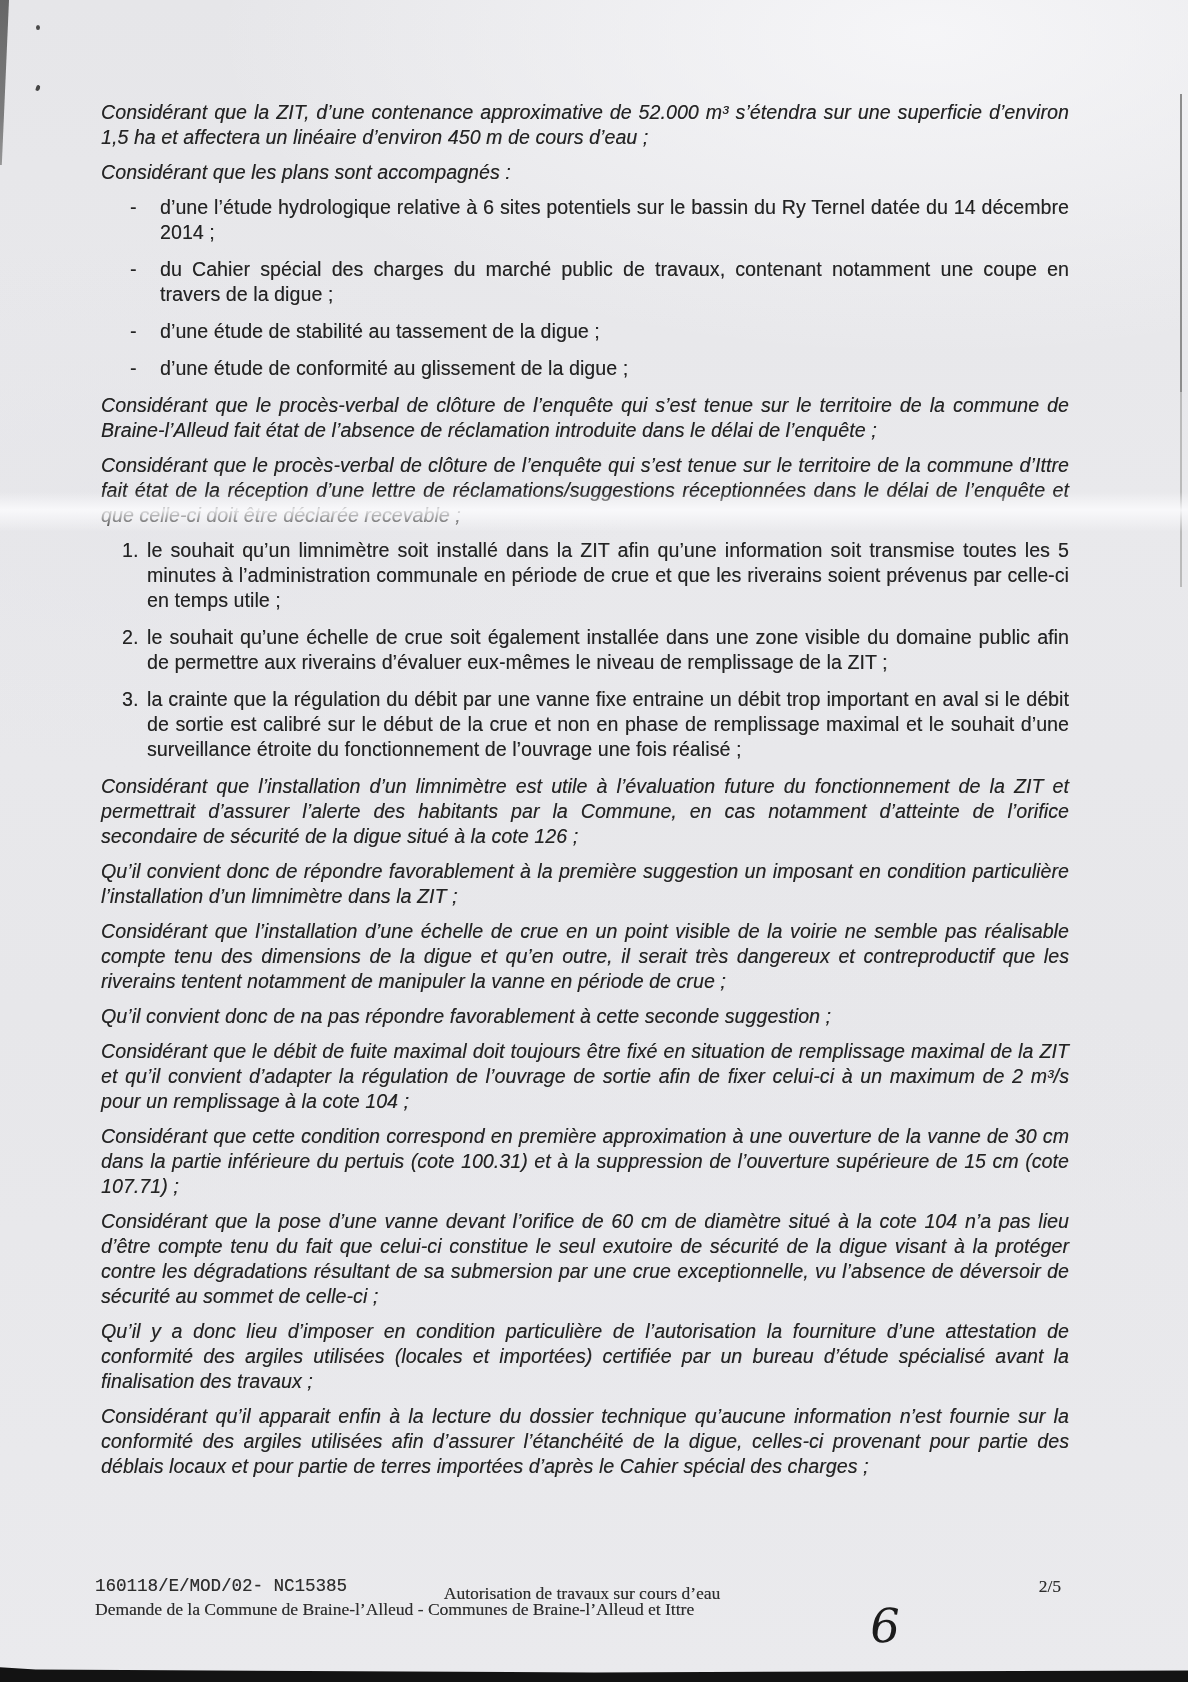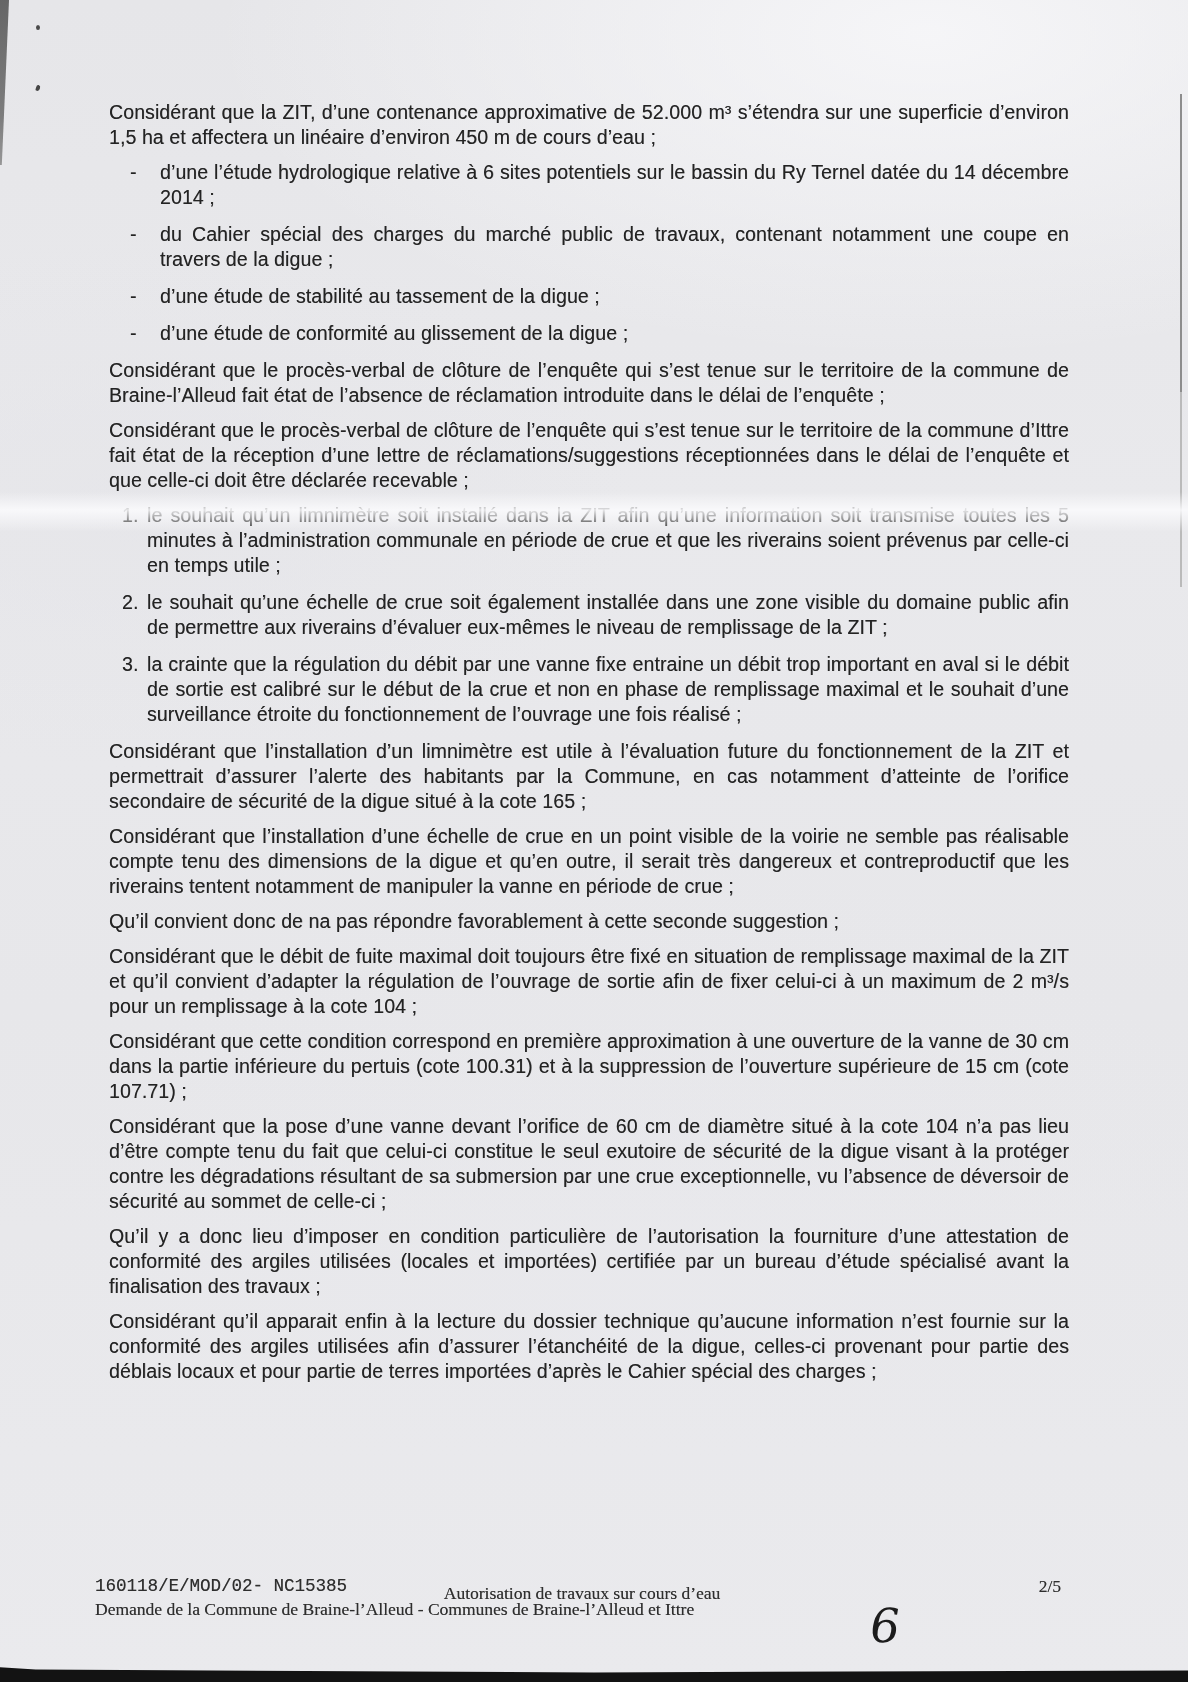--- a/index.html
+++ b/index.html
@@ -16,21 +16,21 @@
   }
 
   
   .content {
     position:absolute; left:101px; top:100px; width:968px;
     font-family:"Liberation Sans","DejaVu Sans",sans-serif;
     font-size:19.5px; line-height:25px; letter-spacing:.1px;
     text-align:justify; color:#232323;
     text-shadow:.3px .3px .45px rgba(25,25,25,.45);
   }
-  .content p { margin:0 0 10px 8px; }
+  .content p { margin:0 0 10px 0;font-style:italic; }
   .list { margin:0 0 10px 0; }
   .l-item { display:flex; margin:0 0 12px 0; }
   .marker-dash { flex:0 0 59px; padding-left:29px; box-sizing:border-box; }
   .marker-num  { flex:0 0 46px; padding-left:21px; box-sizing:border-box; }
   .l-item .itxt { flex:1 1 auto; }
 
   
   .footer-row1 {
     position:absolute; left:95px; top:1576px; width:974px; height:22px;
     font-family:"Liberation Serif","DejaVu Serif",serif;
@@ -69,20 +69,21 @@
   .bottom-bar { position:absolute; left:0; top:1666px; width:100%; height:16px; background:#131313;
     clip-path:polygon(0 8%, 3% 22%, 50% 40%, 100% 28%, 100% 100%, 0 100%); }
 </style>
 </head>
 <body>
 
 <div class="page">
 
   <main class="content">
     <p>Considérant que la ZIT, d’une contenance approximative de 52.000 m³ s’étendra sur une superficie d’environ 1,5 ha et affectera un linéaire d’environ 450 m de cours d’eau ;</p>
+    <p>Considérant que les plans sont accompagnés :</p>
 
     <div class="list">
       <div class="l-item">
         <span class="marker-dash">-</span>
         <span class="itxt">d’une l’étude hydrologique relative à 6 sites potentiels sur le bassin du Ry Ternel datée du 14 décembre 2014 ;</span>
       </div>
       <div class="l-item">
         <span class="marker-dash">-</span>
         <span class="itxt">du Cahier spécial des charges du marché public de travaux, contenant notamment une coupe en travers de la digue ;</span>
       </div>
@@ -107,21 +108,22 @@
       <div class="l-item">
         <span class="marker-num">2.</span>
         <span class="itxt">le souhait qu’une échelle de crue soit également installée dans une zone visible du domaine public afin de permettre aux riverains d’évaluer eux-mêmes le niveau de remplissage de la ZIT ;</span>
       </div>
       <div class="l-item">
         <span class="marker-num">3.</span>
         <span class="itxt">la crainte que la régulation du débit par une vanne fixe entraine un débit trop important en aval si le débit de sortie est calibré sur le début de la crue et non en phase de remplissage maximal et le souhait d’une surveillance étroite du fonctionnement de l’ouvrage une fois réalisé ;</span>
       </div>
     </div>
 
-    <p>Considérant que l’installation d’un limnimètre est utile à l’évaluation future du fonctionnement de la ZIT et permettrait d’assurer l’alerte des habitants par la Commune, en cas notamment d’atteinte de l’orifice secondaire de sécurité de la digue situé à la cote 165 ;</p>
+    <p>Considérant que l’installation d’un limnimètre est utile à l’évaluation future du fonctionnement de la ZIT et permettrait d’assurer l’alerte des habitants par la Commune, en cas notamment d’atteinte de l’orifice secondaire de sécurité de la digue situé à la cote 126 ;</p>
+    <p>Qu’il convient donc de répondre favorablement à la première suggestion un imposant en condition particulière l’installation d’un limnimètre dans la ZIT ;</p>
     <p>Considérant que l’installation d’une échelle de crue en un point visible de la voirie ne semble pas réalisable compte tenu des dimensions de la digue et qu’en outre, il serait très dangereux et contreproductif que les riverains tentent notamment de manipuler la vanne en période de crue ;</p>
     <p>Qu’il convient donc de na pas répondre favorablement à cette seconde suggestion ;</p>
     <p>Considérant que le débit de fuite maximal doit toujours être fixé en situation de remplissage maximal de la ZIT et qu’il convient d’adapter la régulation de l’ouvrage de sortie afin de fixer celui-ci à un maximum de 2 m³/s pour un remplissage à la cote 104 ;</p>
     <p>Considérant que cette condition correspond en première approximation à une ouverture de la vanne de 30 cm dans la partie inférieure du pertuis (cote 100.31) et à la suppression de l’ouverture supérieure de 15 cm (cote 107.71) ;</p>
     <p>Considérant que la pose d’une vanne devant l’orifice de 60 cm de diamètre situé à la cote 104 n’a pas lieu d’être compte tenu du fait que celui-ci constitue le seul exutoire de sécurité de la digue visant à la protéger contre les dégradations résultant de sa submersion par une crue exceptionnelle, vu l’absence de déversoir de sécurité au sommet de celle-ci ;</p>
     <p>Qu’il y a donc lieu d’imposer en condition particulière de l’autorisation la fourniture d’une attestation de conformité des argiles utilisées (locales et importées) certifiée par un bureau d’étude spécialisé avant la finalisation des travaux ;</p>
     <p>Considérant qu’il apparait enfin à la lecture du dossier technique qu’aucune information n’est fournie sur la conformité des argiles utilisées afin d’assurer l’étanchéité de la digue, celles-ci provenant pour partie des déblais locaux et pour partie de terres importées d’après le Cahier spécial des charges ;</p>
   </main>
 
   <div class="footer-row1">

